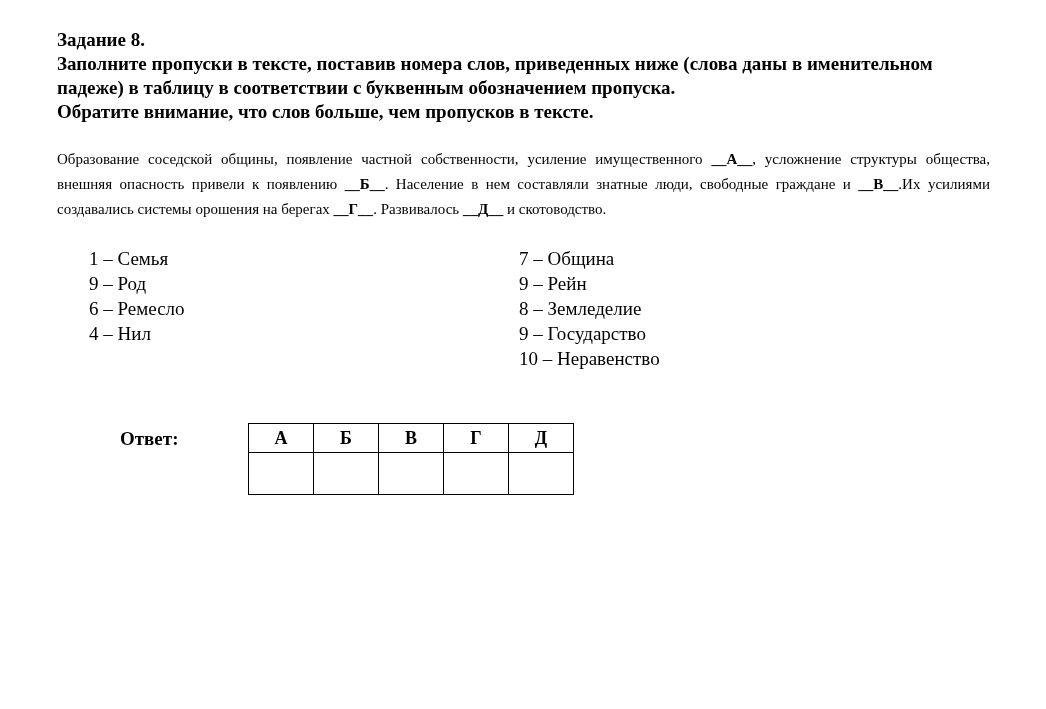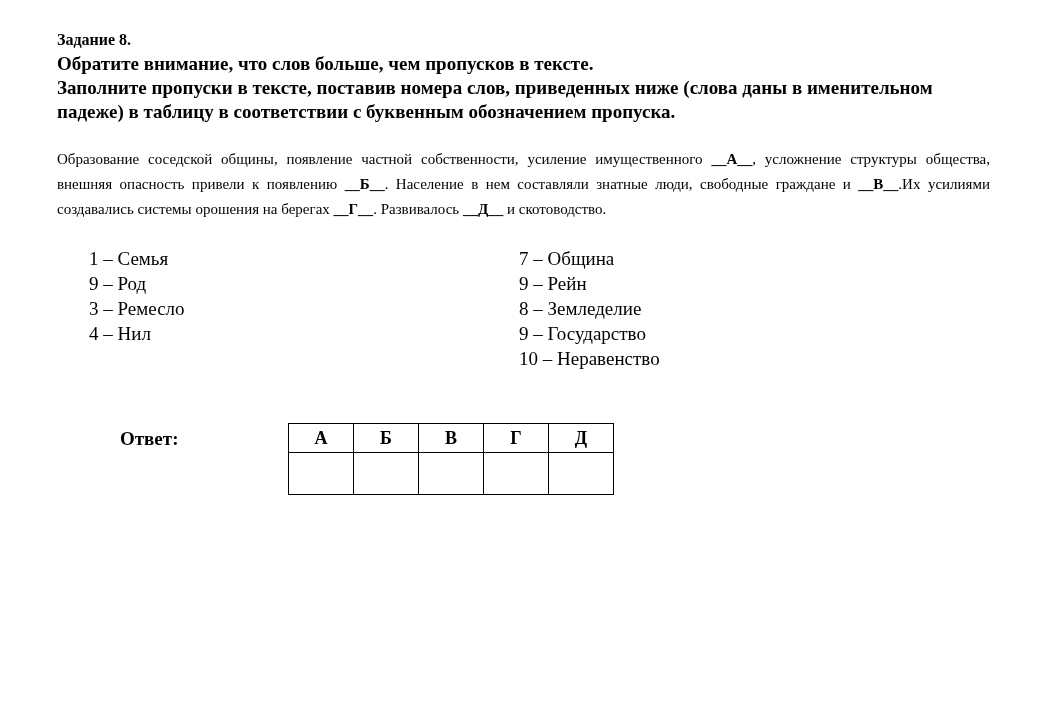--- a/index.html
+++ b/index.html
@@ -13,21 +13,21 @@
     height: 709px;
     background: #ffffff;
     color: #000000;
     font-family: "Liberation Serif", "DejaVu Serif", serif;
     box-sizing: border-box;
     padding: 28px 56px 0 57px;
     overflow: hidden;
   }
   .task-title {
     font-weight: bold;
-    font-size: 16px;
+    font-size: 19px;
     line-height: 24px;
   }
   .task-instructions {
     font-weight: bold;
     font-size: 19px;
     line-height: 24px;
     max-width: 908px;
   }
   .task-paragraph {
     margin: 23px 0 0 0;
@@ -46,21 +46,20 @@
     line-height: 25px;
   }
   .word-col-left {
     margin-left: 32px;
     width: 430px;
   }
   .answer-section {
     display: flex;
     align-items: flex-start;
     margin-top: 52px;
-    gap: 40px;
   }
   .answer-label {
     font-weight: bold;
     font-size: 19px;
     margin-left: 63px;
     padding-top: 5px;
     display: inline-block;
     width: 62px;
   }
   .answer-table {
@@ -86,32 +85,32 @@
     font-size: 18px;
   }
 </style>
 </head>
 <body>
 
 <div class="page">
 
   <div class="task-title">Задание 8.</div>
 
+  <div class="task-instructions">Заполните пропуски в тексте, поставив номера слов, приведенных ниже (слова даны в именительном падеже) в таблицу в соответствии с буквенным обозначением пропуска.</div>
   <div class="task-instructions">Обратите внимание, что слов больше, чем пропусков в тексте.</div>
-  <div class="task-instructions">Заполните пропуски в тексте, поставив номера слов, приведенных ниже (слова даны в именительном падеже) в таблицу в соответствии с буквенным обозначением пропуска.</div>
 
   <p class="task-paragraph">
     <span>Образование соседской общины, появление частной собственности, усиление имущественного </span><span class="blank">__А__</span><span>, усложнение структуры общества, внешняя опасность привели к появлению </span><span class="blank">__Б__</span><span>. Население в нем составляли знатные люди, свободные граждане и </span><span class="blank">__В__</span><span>.Их усилиями создавались системы орошения на берегах </span><span class="blank">__Г__</span><span>. Развивалось </span><span class="blank">__Д__</span><span> и скотоводство.</span>
   </p>
 
   <div class="word-list">
     <div class="word-col-left">
       <div>1 – Семья</div>
       <div>9 – Род</div>
-      <div>3 – Ремесло</div>
+      <div>6 – Ремесло</div>
       <div>4 – Нил</div>
     </div>
     <div class="word-col-right">
       <div>7 – Община</div>
       <div>9 – Рейн</div>
       <div>8 – Земледелие</div>
       <div>9 – Государство</div>
       <div>10 – Неравенство</div>
     </div>
   </div>

